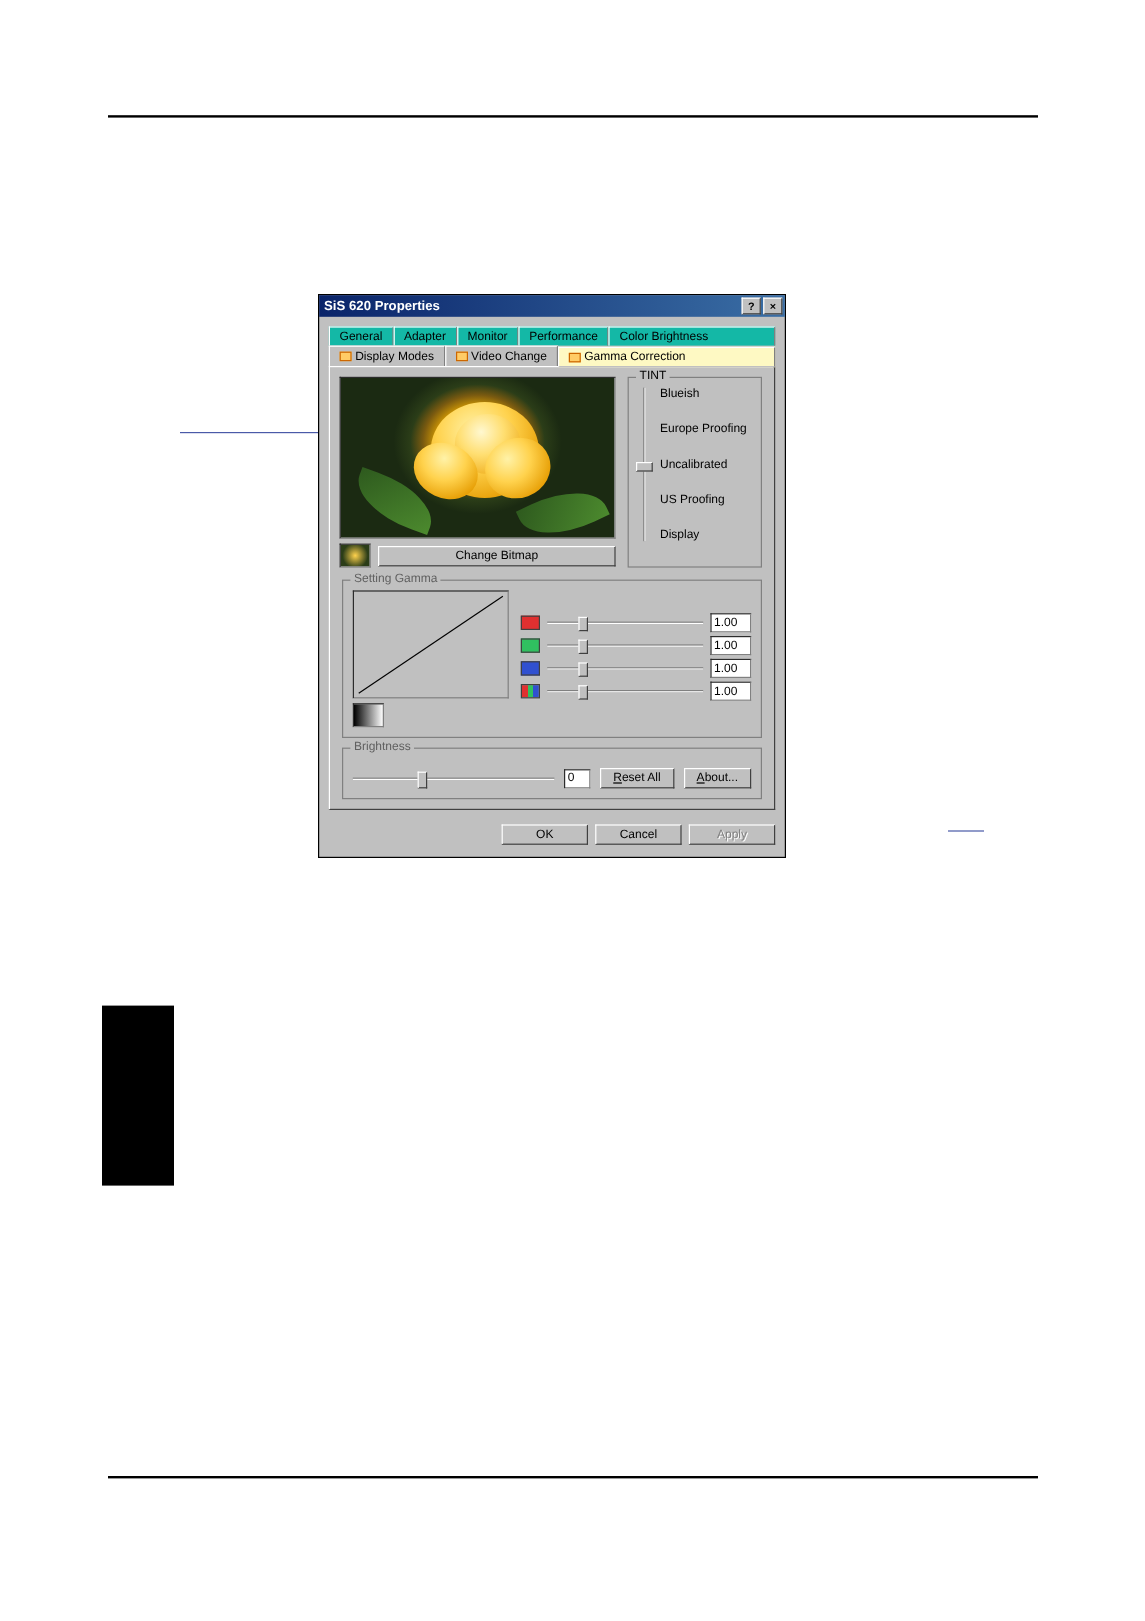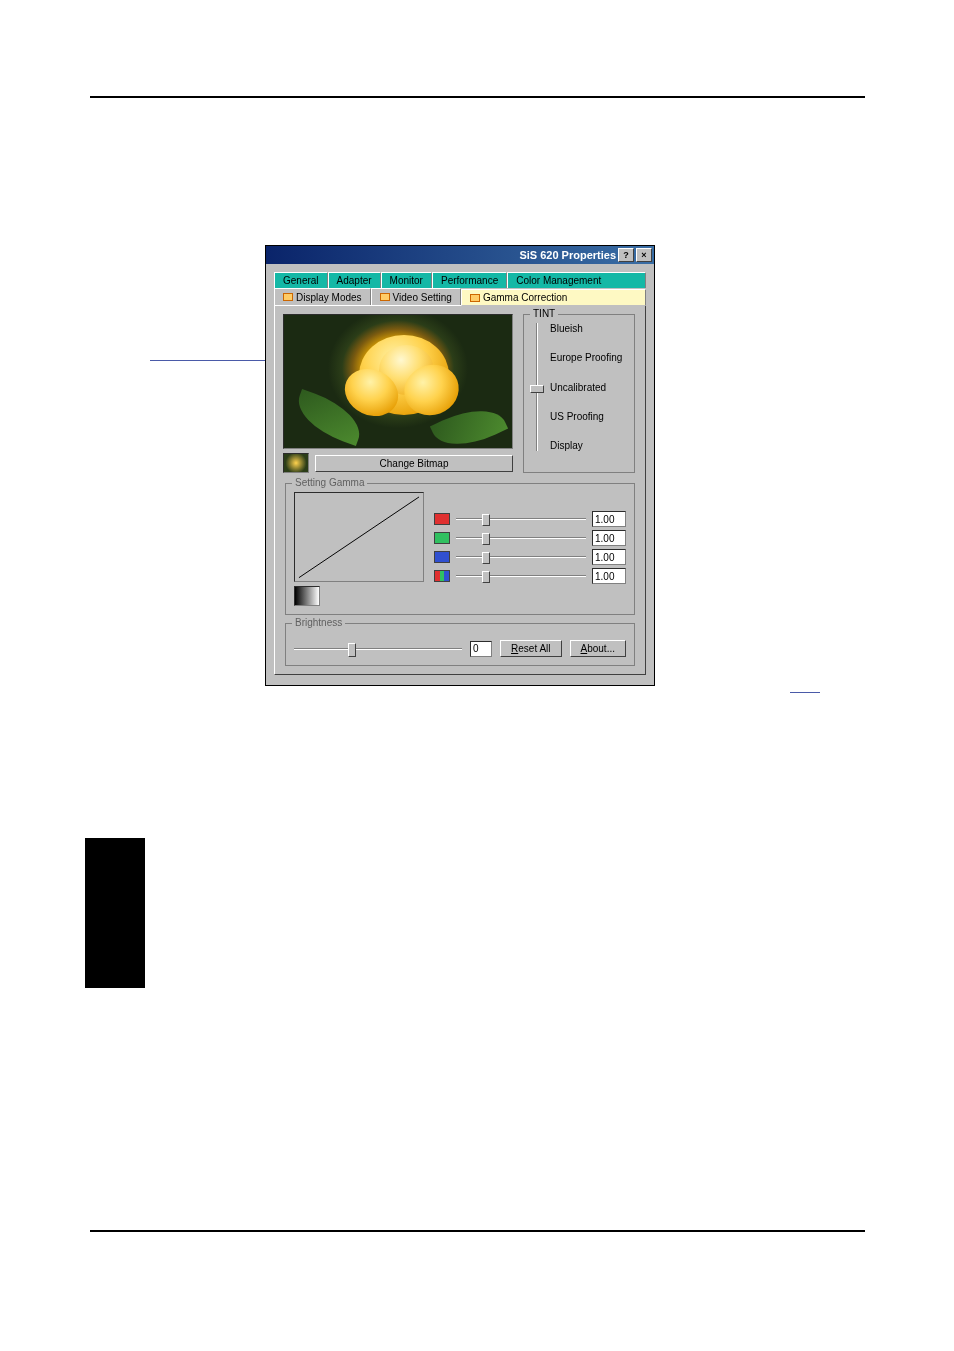--- a/index.html
+++ b/index.html
@@ -44,21 +44,20 @@
   }
   .window-titlebar {
     background: linear-gradient(to right, #0a246a, #3a6ea5);
     color: #fff;
     height: 18px;
     display: flex;
     align-items: center;
     padding: 0 2px 0 4px;
     font-weight: bold;
     font-size: 11px;
-    text-align: right;
   }
   .window-titlebar .title-text { flex: 1; }
   .titlebar-buttons { display: flex; gap: 0; }
   .titlebar-btn {
     width: 16px;
     height: 14px;
     background: #c0c0c0;
     border: 1px solid #fff;
     border-right-color: #404040;
     border-bottom-color: #404040;
@@ -388,31 +387,31 @@
         <div class="tab back">
             <span>Adapter</span>
           </div>
         <div class="tab back">
             <span>Monitor</span>
           </div>
         <div class="tab back">
             <span>Performance</span>
           </div>
         <div class="tab back" style="flex:1">
-            <span>Color Management</span>
+            <span>Color Brightness</span>
           </div>
       </div>
       <div class="tab-row">
         <div class="tab">
             <span class="mini-icon"></span>
             <span>Display Modes</span>
           </div>
         <div class="tab">
             <span class="mini-icon"></span>
-            <span>Video Setting</span>
+            <span>Video Change</span>
           </div>
         <div class="tab active" style="flex:1">
             <span class="mini-icon"></span>
             <span>Gamma Correction</span>
           </div>
       </div>
     </div>
 
     <div class="tab-panel">
 
@@ -504,15 +503,20 @@
           <div class="brightness-rail"></div>
           <div class="brightness-thumb" style="left:32%;"></div>
         </div>
         <input class="num-input" style="width: 22px;" value="0">
         <button class="btn"><span class="underline">R</span><span>eset All</span></button>
         <button class="btn"><span class="underline">A</span>bout...</button>
       </fieldset>
 
     </div>
 
+    <div class="dialog-buttons">
+      <button class="btn wide">OK</button>
+      <button class="btn wide">Cancel</button>
+      <button class="btn wide disabled">Apply</button>
+    </div>
 
   </div>
 </div>
 
 </body></html>

